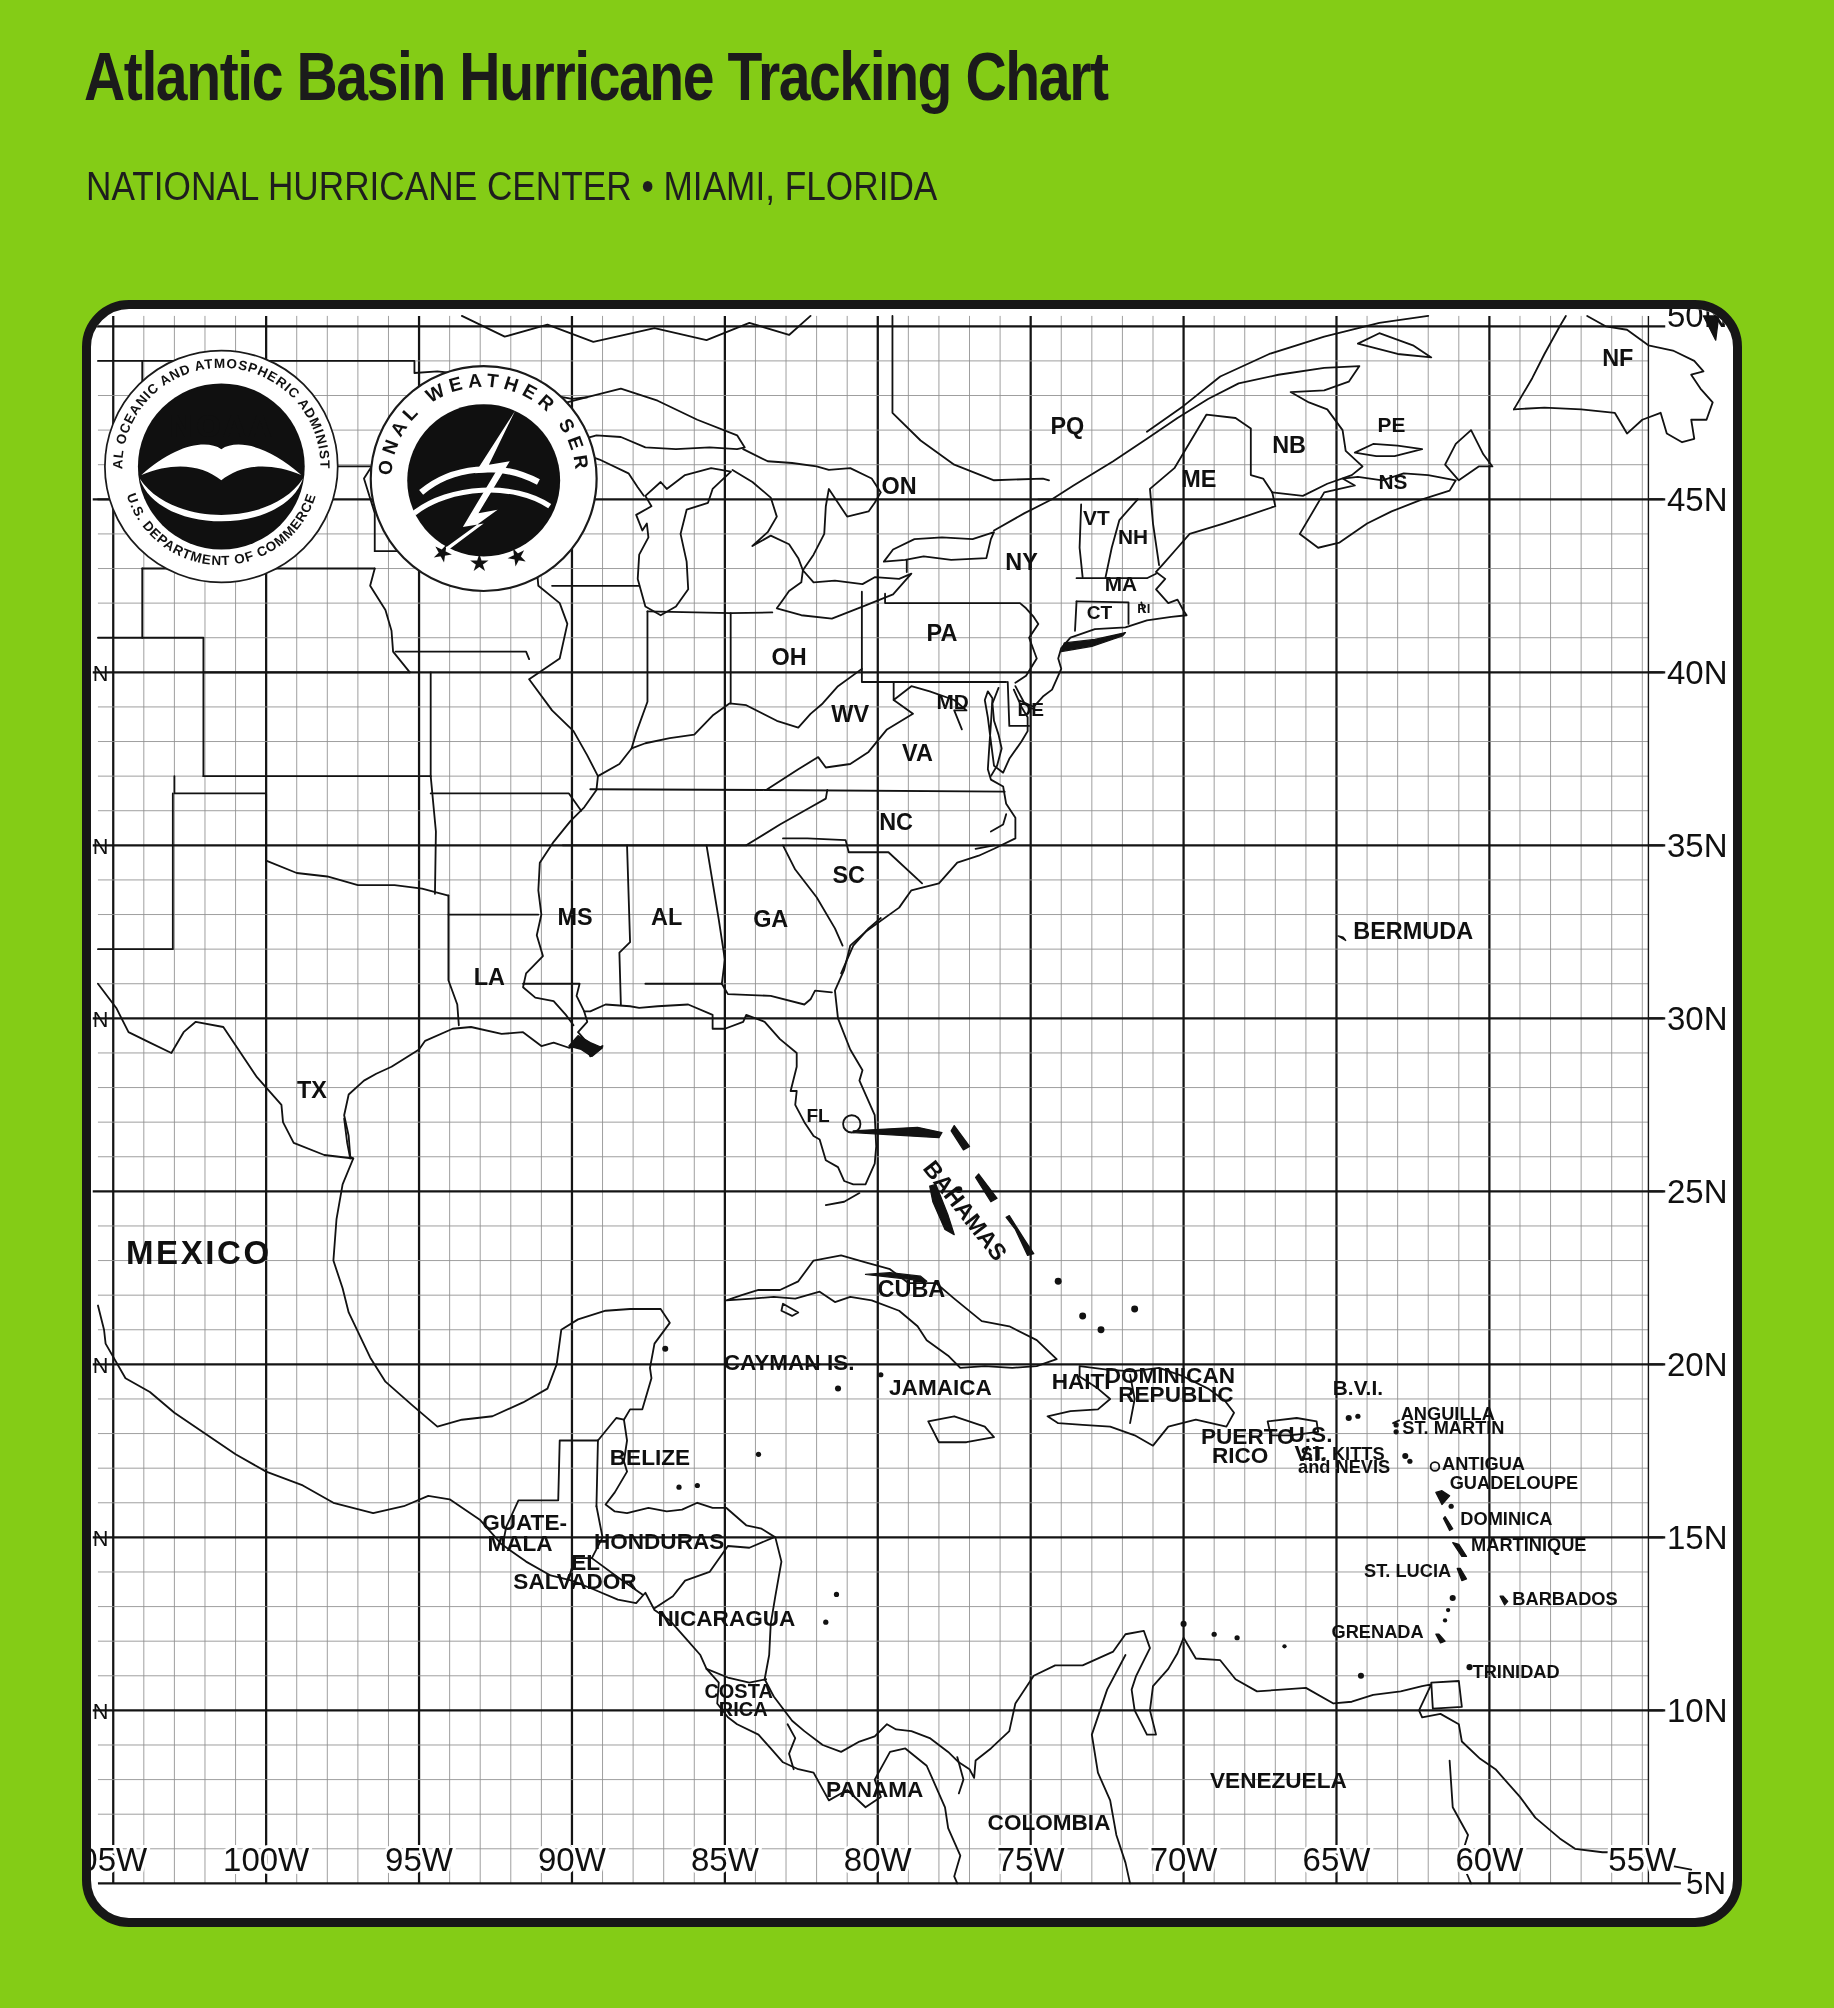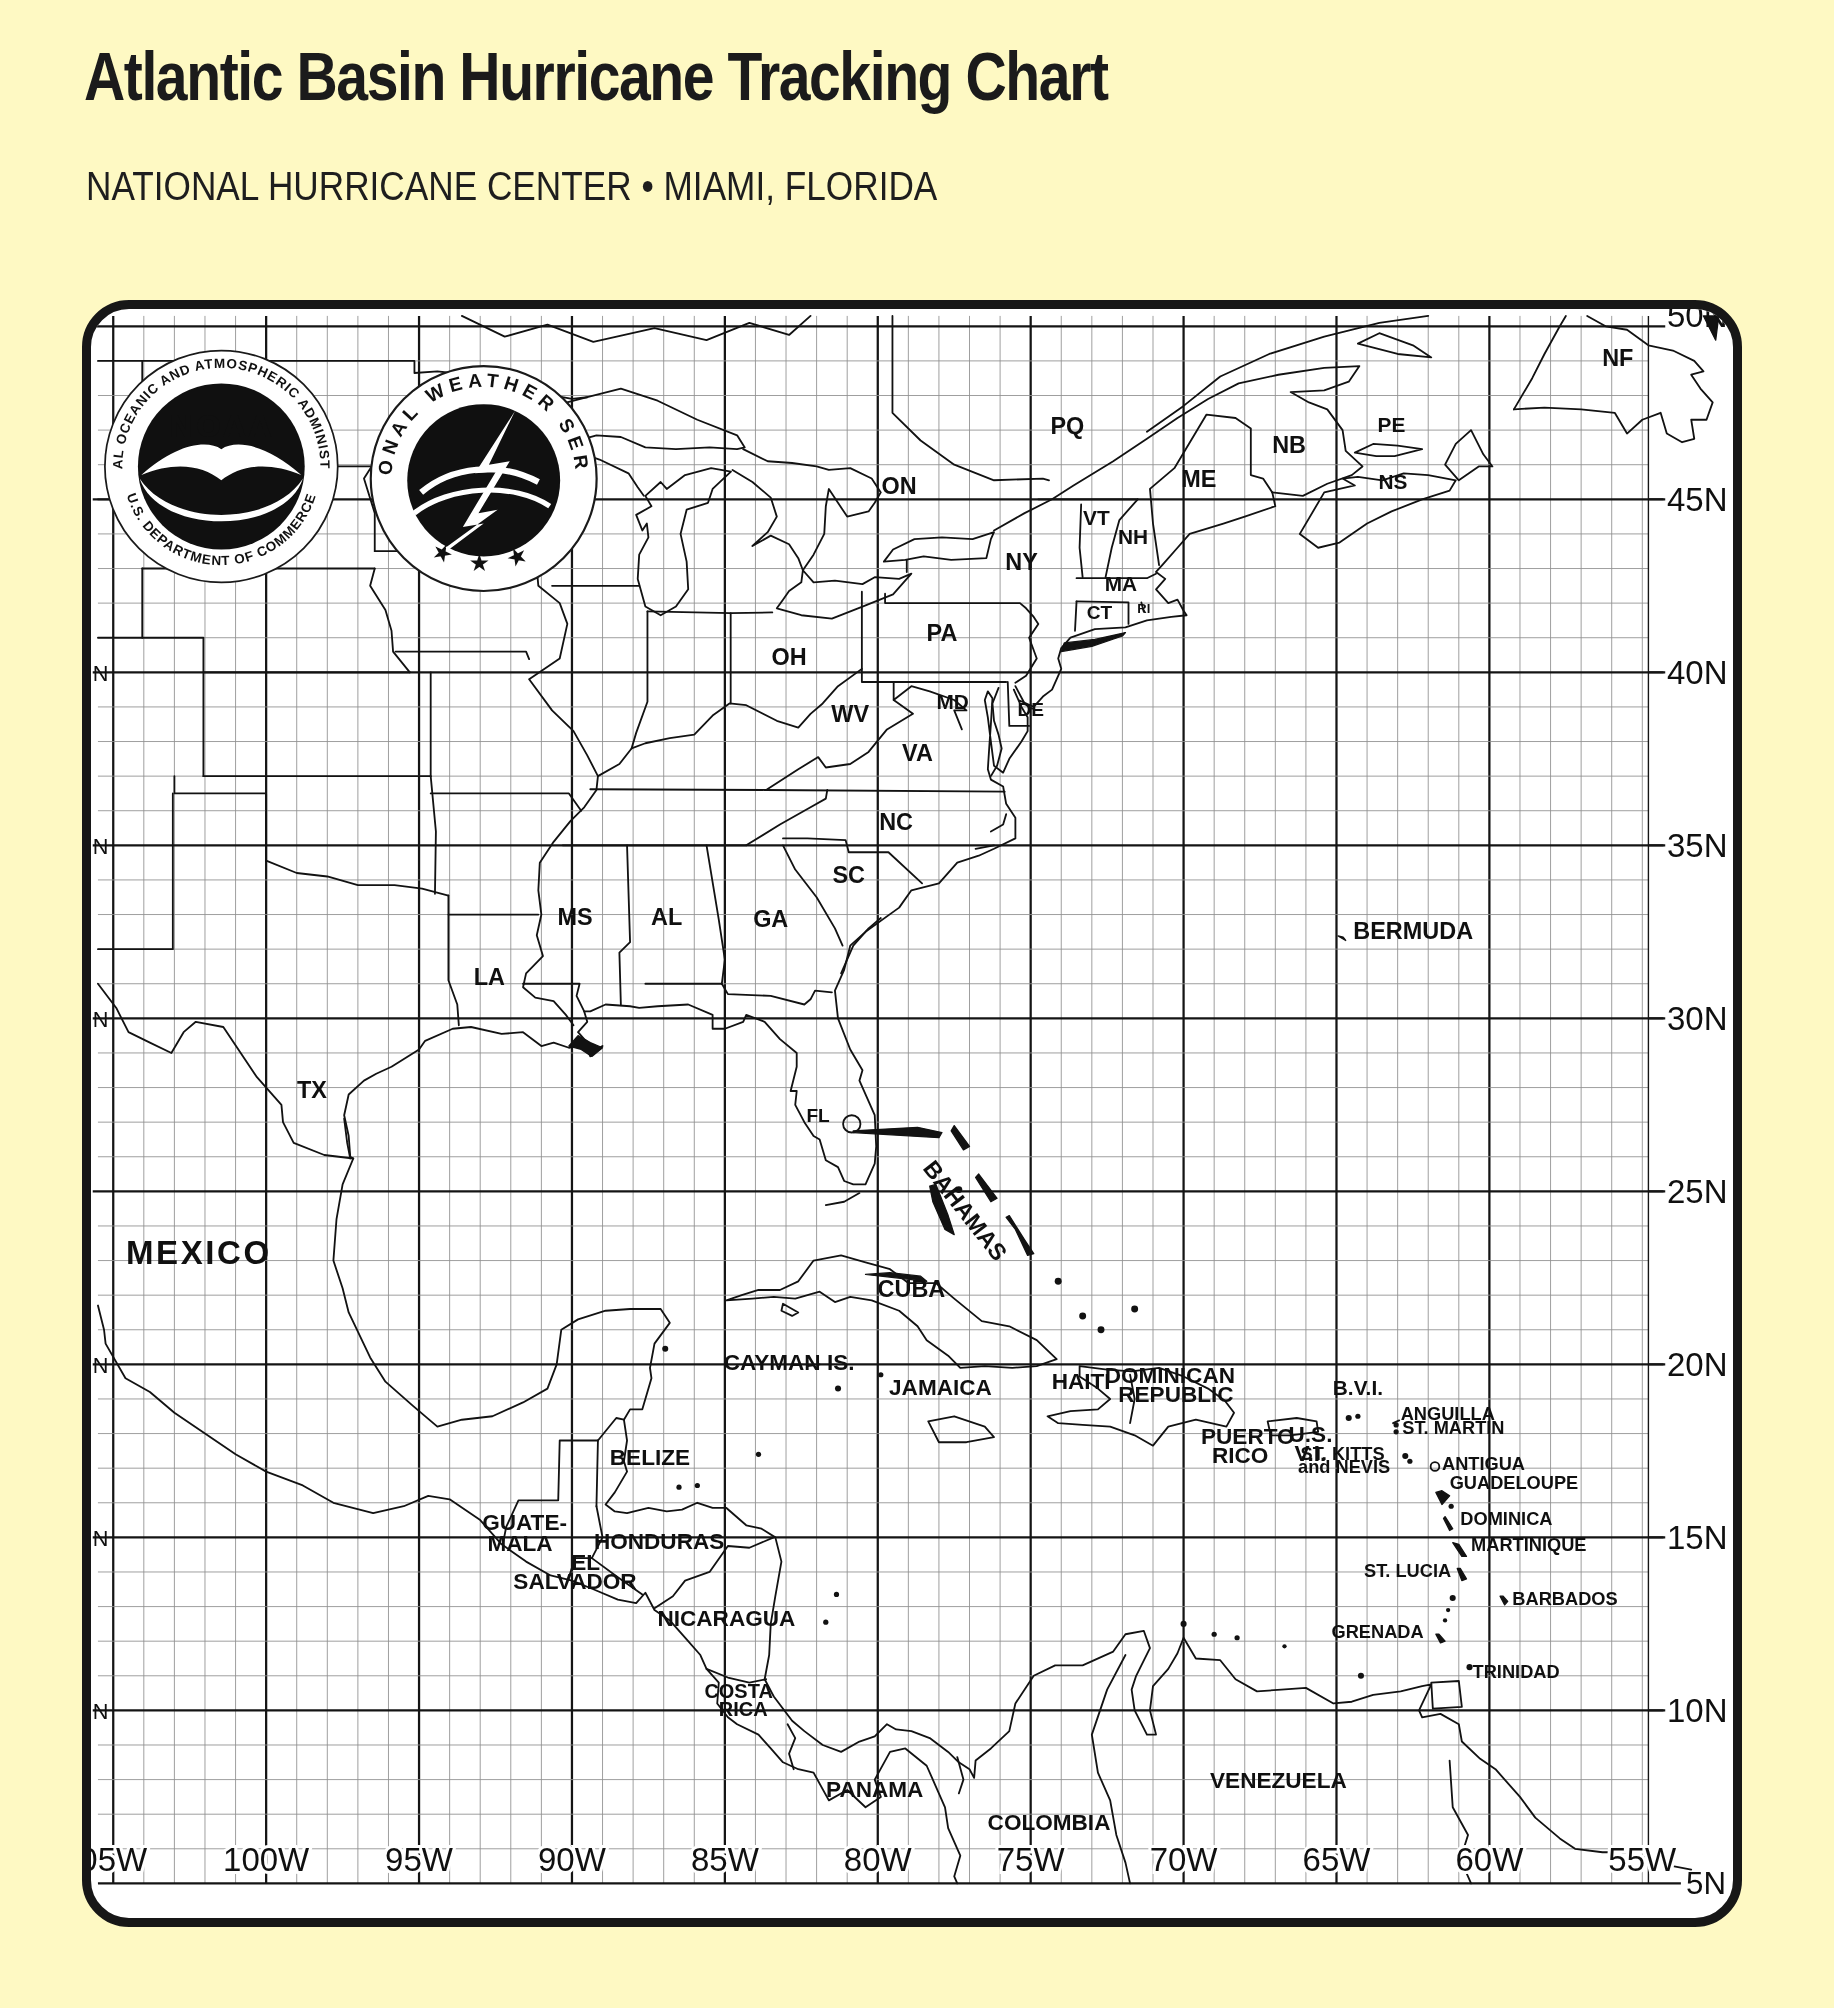--- a/index.html
+++ b/index.html
@@ -1,17 +1,17 @@
 <!DOCTYPE html>
 <html style="font-size:14px"><head>
 <meta charset="utf-8">
 <style>
   html,body{margin:0;padding:0;background:#fff;font-family:"Liberation Sans",sans-serif;}
   body{width:1834px;height:2009px;overflow:hidden;}
-  .page{position:relative;width:1834px;height:2009px;background:#fef9c3;}
+  .page{position:relative;width:1834px;height:2009px;background:#84cc16;}
   .title{position:absolute;left:84px;top:37px;font-size:68px;font-weight:900;color:#1b1b1b;
          letter-spacing:-1.7px;transform:scaleX(.84);transform-origin:left center;white-space:nowrap;}
   .subtitle{position:absolute;left:86px;top:164px;font-size:40px;font-weight:400;color:#1e1e1e;
          letter-spacing:0px;transform:scaleX(.88);transform-origin:left center;white-space:nowrap;}
   .mapframe{position:absolute;left:82px;top:300px;width:1642px;height:1609px;
          border:9.6px solid #171717;border-radius:47px;background:#fff;overflow:hidden;}
   .mapframe svg{display:block;width:100%;height:100%;}
   text{fill:#101010;}
 </style>
 </head>

